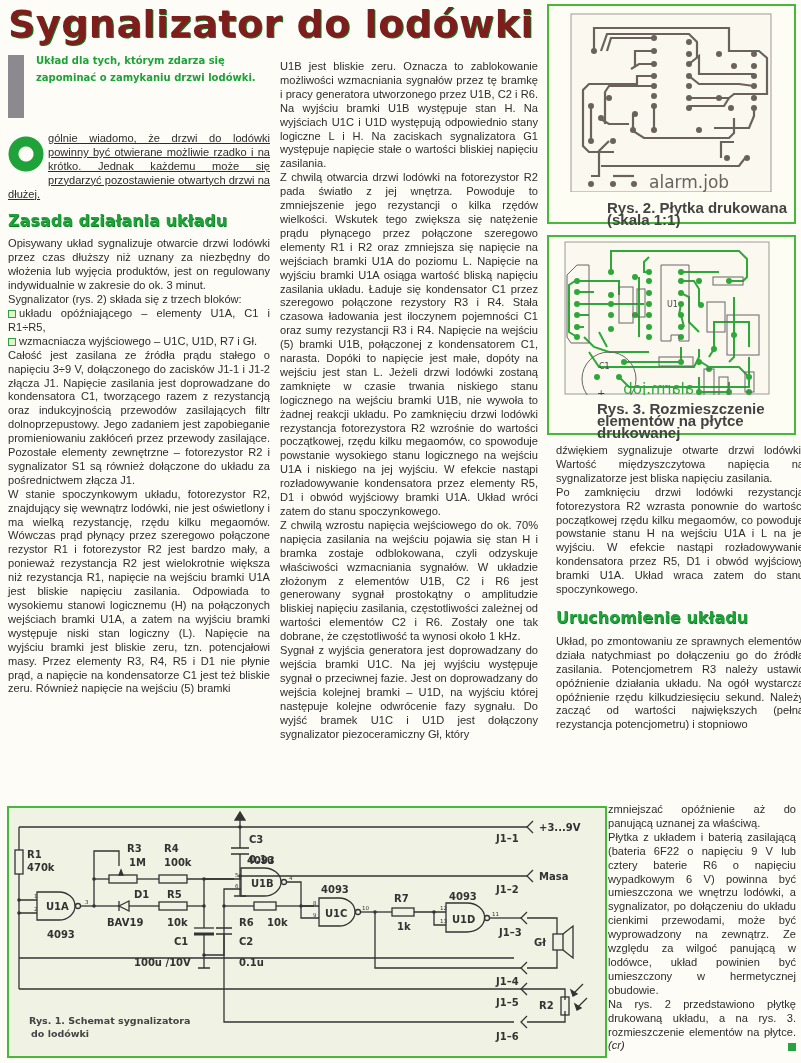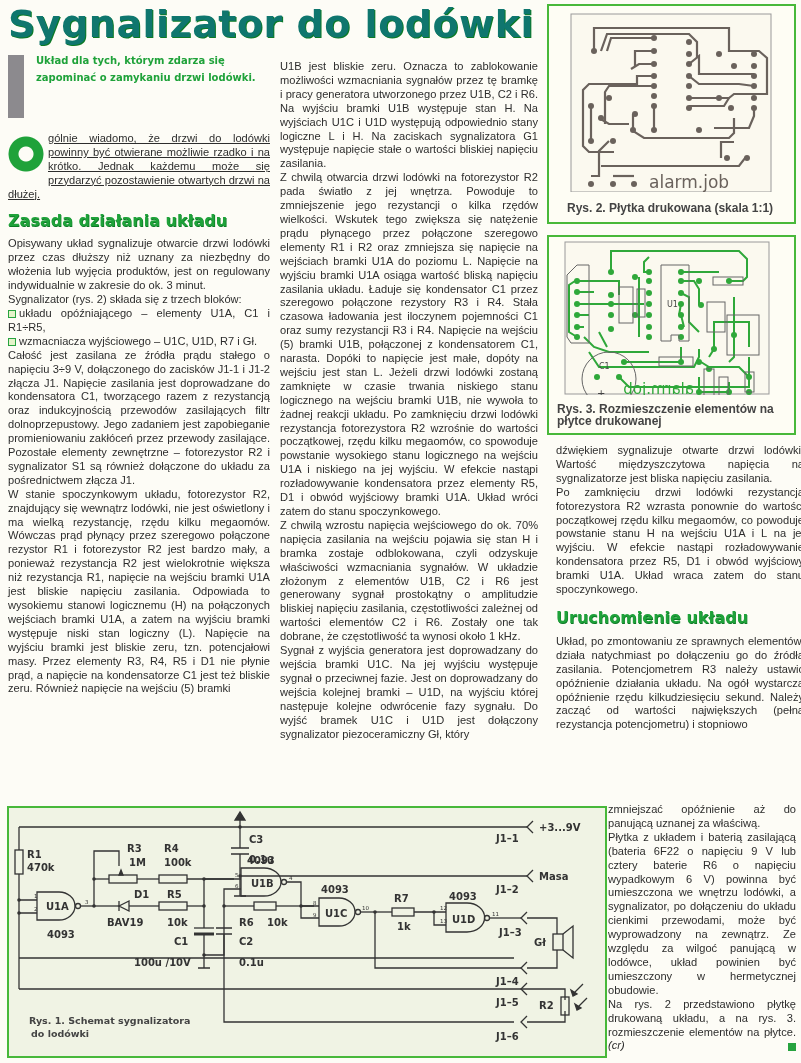--- a/index.html
+++ b/index.html
@@ -1,35 +1,35 @@
 <!DOCTYPE html>
 <html><head>
 <meta charset="utf-8">
 <style>
   html,body{margin:0;padding:0;}
   body{width:801px;height:1063px;background:#fdfcf6;position:relative;overflow:hidden;
        font-family:"Liberation Sans",sans-serif;color:#2a2a2a;}
   .abs{position:absolute;}
   .title{left:8px;top:2px;font-family:"DejaVu Sans",sans-serif;font-weight:bold;font-size:38px;
-         color:#0f766e;letter-spacing:0.5px;white-space:nowrap;line-height:44px;
+         color:#7f1d1d;letter-spacing:0.5px;white-space:nowrap;line-height:44px;
          text-shadow:1px 1px 0 #0c7a25;}
   .lead-bar{left:8px;top:55px;width:16px;height:63px;background:#8c8a8e;}
   .lead{left:36px;top:52px;width:230px;font-family:"DejaVu Sans",sans-serif;font-weight:bold;font-size:10px;
         line-height:17px;color:#1fa23a;}
   .col{font-size:11.1px;line-height:13.9px;text-align:justify;color:#2d2d2d;}
   .col p{margin:0;}
   .dropcap-wrap{position:relative;text-decoration:underline;}
   .dropcap{float:left;width:36px;height:40px;margin:2px 4px 0 0;border-radius:50%;
            background:radial-gradient(circle at 50% 50%,#fdfcf6 0 7px,#1fa23a 8px 17px,transparent 18px);}
   .h2{font-family:"DejaVu Sans",sans-serif;font-weight:bold;font-size:16px;color:#1fa23a;
       text-shadow:0.6px 0.6px 0 #0c7a25;margin:12px 0 10px 0;}
   .bul{display:inline-block;width:8px;height:8px;border:1.5px solid #27a33f;background:#e4f3c9;
        vertical-align:-1px;margin-right:3px;box-sizing:border-box;}
   .fig{border:2px solid #48b83a;background:#fefdf4;box-sizing:border-box;}
-  .fig-cap{font-size:12px;font-weight:bold;color:#444;line-height:12px;}
+  .fig-cap{font-size:15px;font-weight:bold;color:#444;line-height:12px;margin-left:40px;}
   .sch{left:7px;top:806px;width:527px;height:252px;background:#f0f3e4;}
   .endmark{display:inline-block;width:8px;height:8px;background:#27a33f;float:right;margin-top:4px;}
   svg text{font-family:"DejaVu Sans",sans-serif;}
 </style>
 </head>
 <body>
 
 <div class="abs title">Sygnalizator do lodówki</div>
 
 <div class="abs lead-bar"></div>

